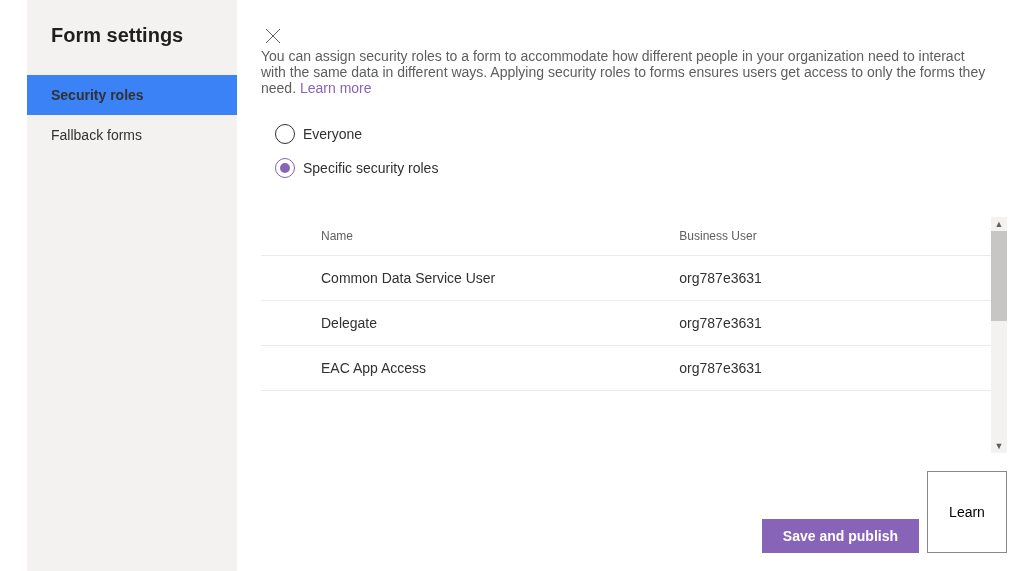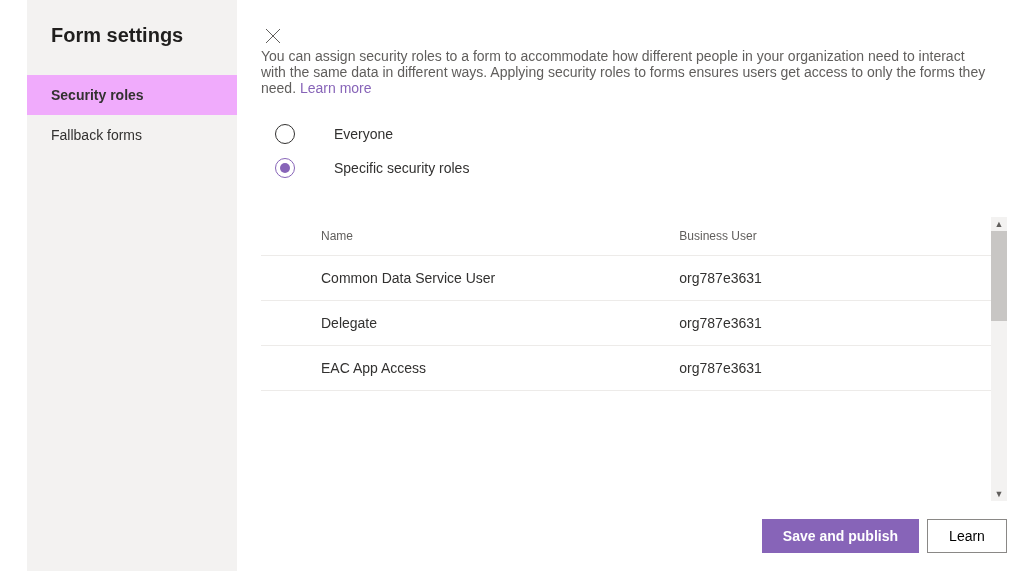--- a/index.html
+++ b/index.html
@@ -26,21 +26,21 @@
       color: #201f1e;
       padding: 0 24px 28px 24px;
     }
     .sidebar-item {
       padding: 12px 24px;
       font-size: 14px;
       color: #323130;
       cursor: pointer;
     }
     .sidebar-item.active {
-      background: #f0abfc;
+      background: #3b82f6;
       font-weight: 600;
     }
     .main {
       flex: 1;
       display: flex;
       flex-direction: column;
       padding: 24px 24px 0 24px;
       position: relative;
     }
     .main-header {
@@ -75,21 +75,20 @@
     }
     .radio-group {
       padding-left: 14px;
       margin-bottom: 24px;
     }
     .radio-option {
       display: flex;
       align-items: center;
       margin-bottom: 14px;
       cursor: pointer;
-      gap: 31px;
     }
     .radio-circle {
       width: 20px;
       height: 20px;
       border: 1px solid #323130;
       border-radius: 50%;
       margin-right: 8px;
       display: flex;
       align-items: center;
       justify-content: center;
@@ -182,20 +181,21 @@
       background: #fff;
       cursor: pointer;
       font-family: inherit;
       min-width: 80px;
     }
     .btn-primary {
       background: #8764b8;
       border-color: #8764b8;
       color: #fff;
       font-weight: 600;
+      margin-top: 48px;
     }
   </style>
 </head>
 <body>
 
 <aside class="sidebar">
   <div class="sidebar-title">Form settings</div>
   <div class="sidebar-item active">
     <span>Security roles</span>
   </div>

